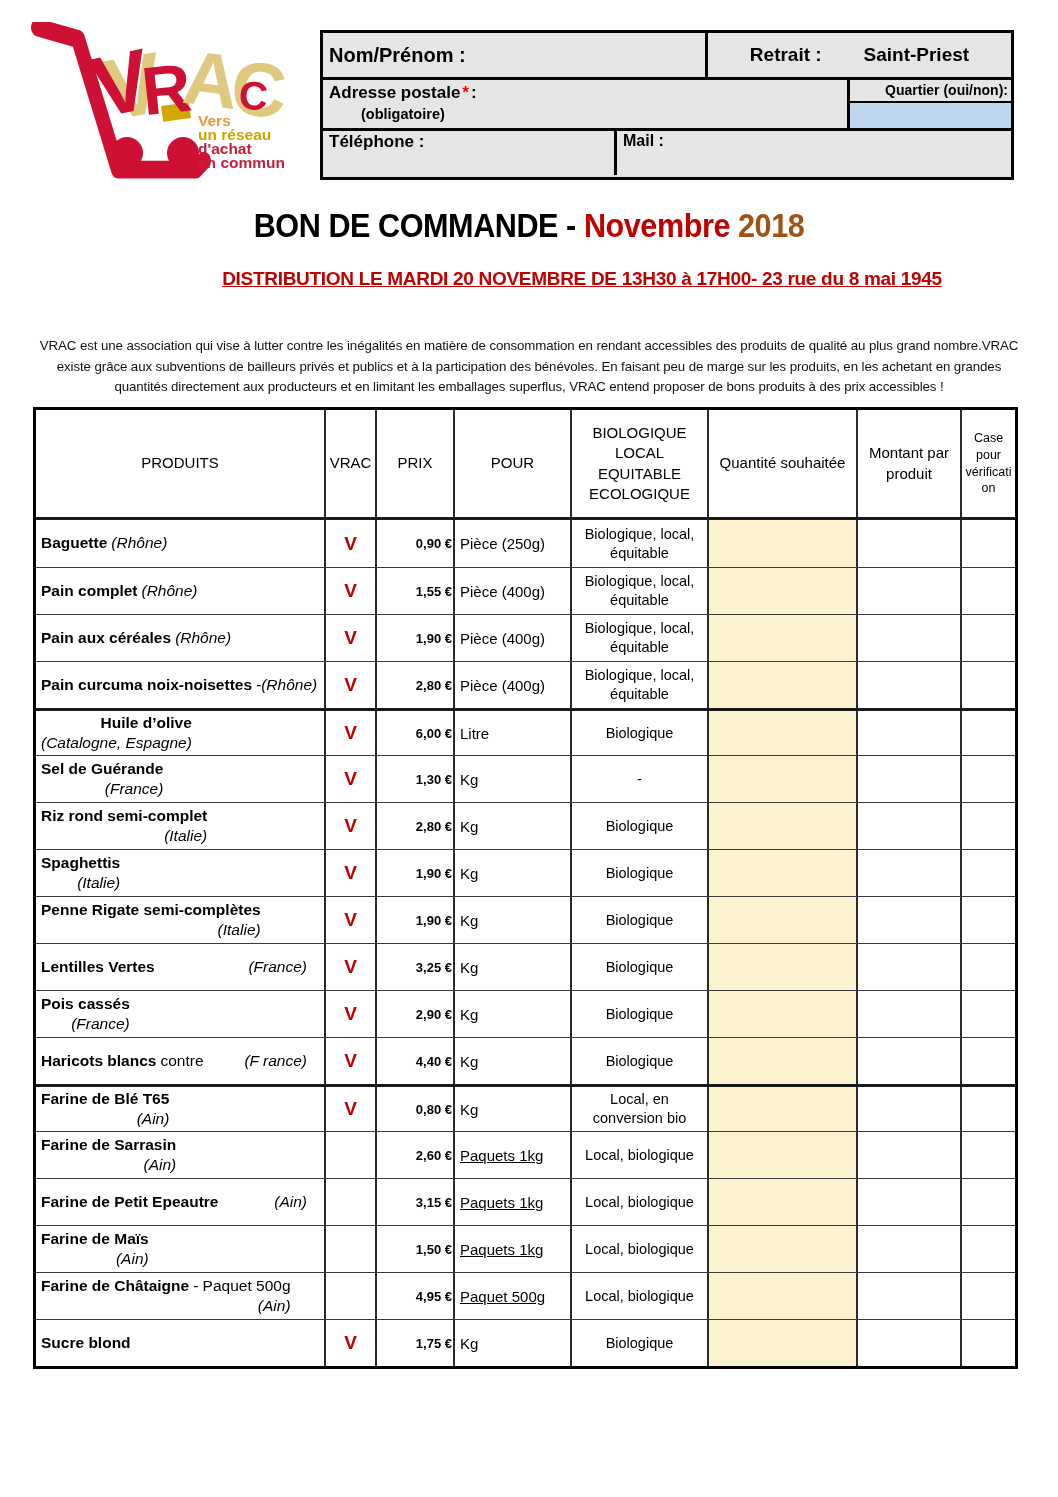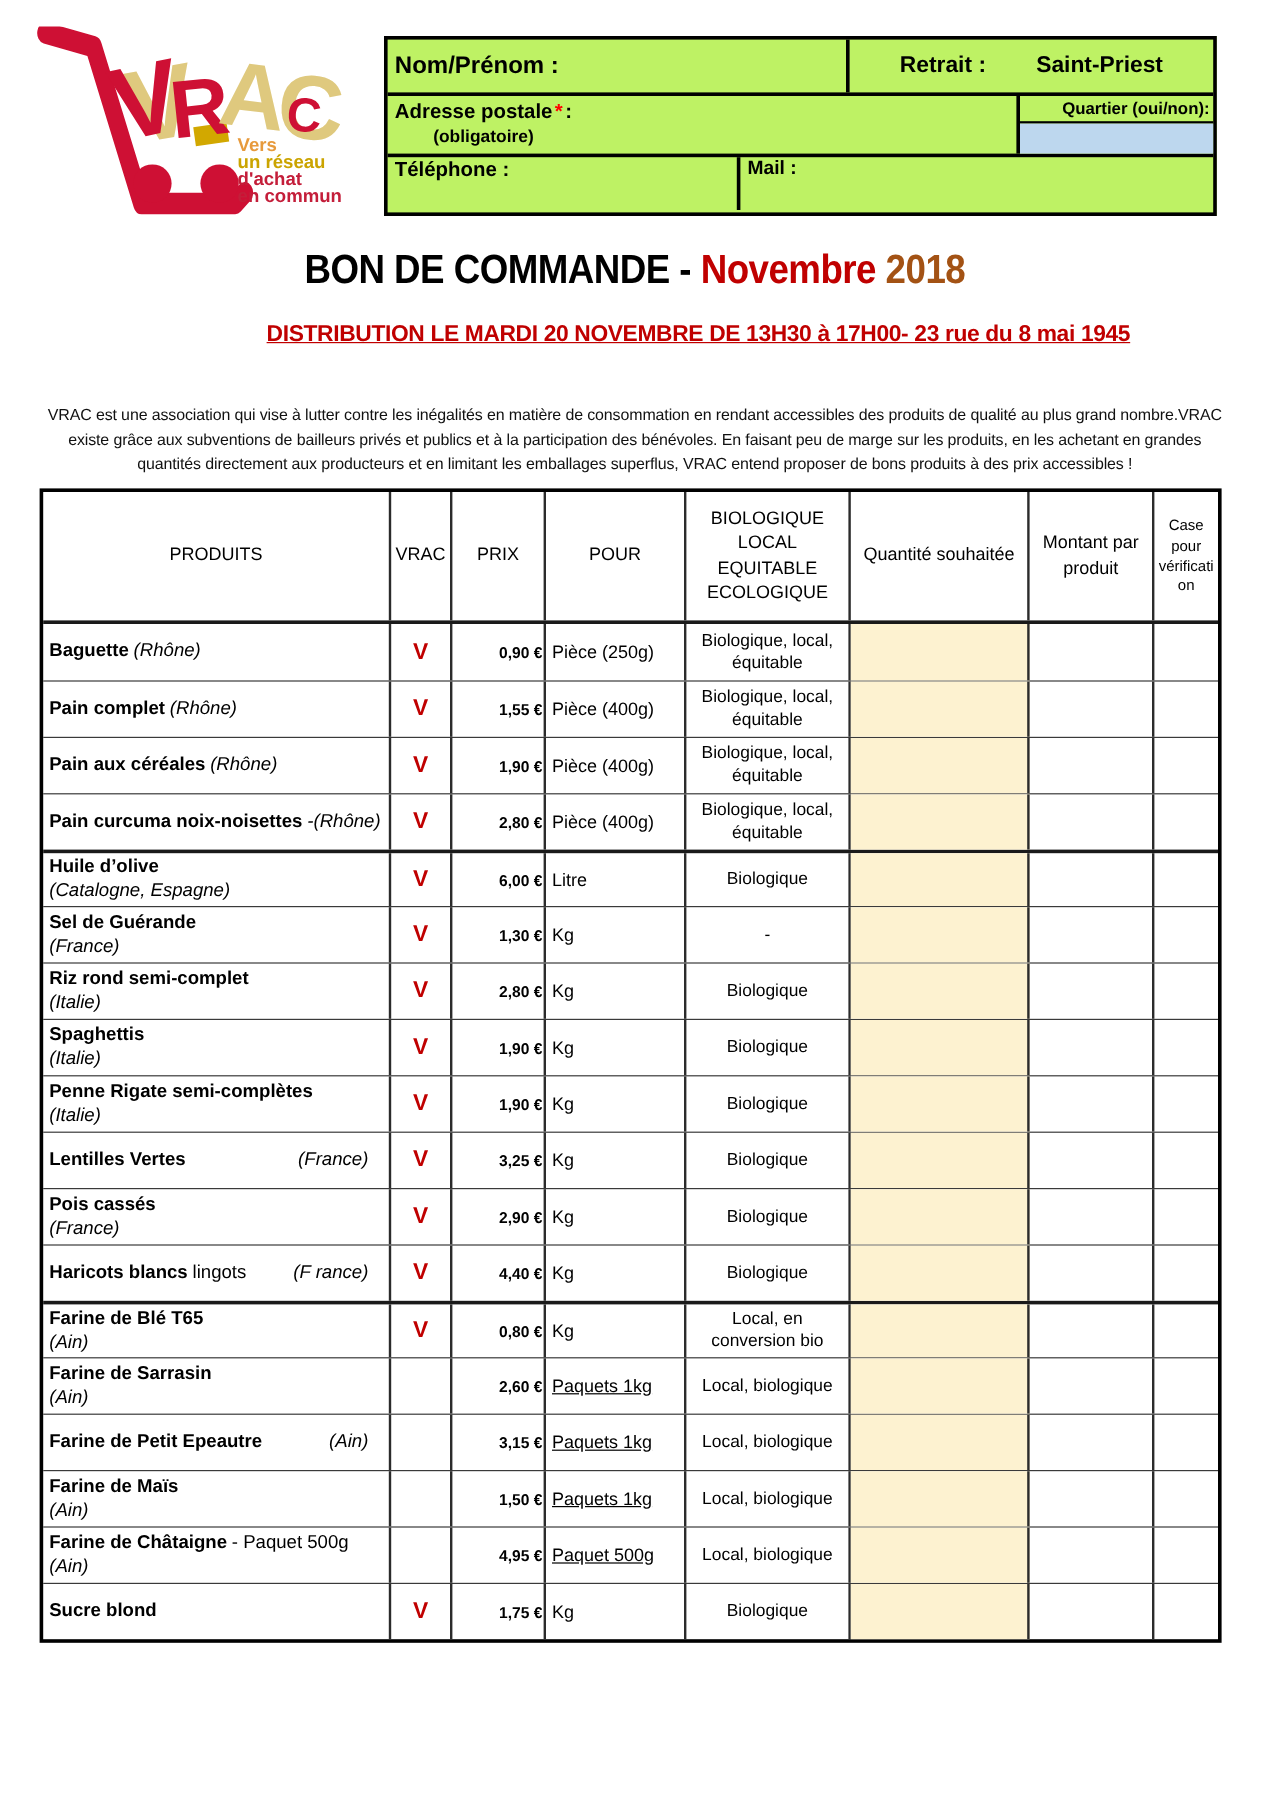--- a/index.html
+++ b/index.html
@@ -4,21 +4,21 @@
 <style>
   * { margin:0; padding:0; box-sizing:border-box; }
   html,body { background:#ffffff; }
   body { font-family:"Liberation Sans", sans-serif; color:#000; }
   .page { position:relative; width:1058px; height:1497px; background:#fff; overflow:hidden; }
 
   
   .logo { position:absolute; left:26px; top:22px; width:288px; height:166px; }
 
   
-  .contact { position:absolute; left:320px; top:30px; width:694px; height:150px; border:3px solid #000; background:#bef264; }
+  .contact { position:absolute; left:320px; top:30px; width:694px; height:150px; border:3px solid #000; background:#e5e5e5; }
   .ct-row { display:flex; }
   .ct-row1 { height:47px; border-bottom:3px solid #000; }
   .ct-nom { width:385px; border-right:3px solid #000; display:flex; align-items:center; padding-left:6px; font-size:20px; font-weight:bold; }
   .ct-retrait { flex:1; display:flex; align-items:center; justify-content:space-evenly; font-size:19px; font-weight:bold; }
   .ct-row2 { height:51px; border-bottom:3px solid #000; }
   .ct-adresse { width:527px; border-right:3px solid #000; padding:2px 0 0 6px; line-height:1.35; }
   .addr-main { font-size:17px; font-weight:bold; }
   .addr-star { color:#FF0000; margin:0 2px; }
   .addr-note { font-size:14.5px; font-weight:bold; display:block;margin-left:32px; }
   .ct-quartier { flex:1; display:flex; flex-direction:column; }
@@ -34,21 +34,21 @@
   .title .t-year { color:#A35214; }
   .notice { position:absolute; top:268px; left:12px; width:100%; text-align:center; font-size:19px; font-weight:bold; color:#C00000; text-decoration:underline; letter-spacing:-0.3px;margin-left:41px; }
   .intro { position:absolute; top:336px; left:39px; width:980px; text-align:center; font-size:13.3px; line-height:1.55; letter-spacing:-0.1px; color:#111; white-space:pre-line; }
 
   
   .otable { position:absolute; left:33px; top:407px; width:985px; border:3px solid #000; background:#fff; }
   .ot-header { display:flex; height:110px; border-bottom:3px solid #1a1a1a; }
   .cell { border-right:2px solid #2b2b2b; display:flex; }
   .cell:last-child { border-right:none; }
   .hcell { align-items:center; justify-content:center; text-align:center; font-size:15px; line-height:1.35; white-space:pre-line; padding:0 2px; }
-  .c1 { flex:0 0 290px; } .c2 { flex:0 0 51px; } .c3 { flex:0 0 78px; } .c4 { flex:0 0 117px; }
+  .c1 { flex:0 0 290px;text-align:right; } .c2 { flex:0 0 51px; } .c3 { flex:0 0 78px; } .c4 { flex:0 0 117px; }
   .c5 { flex:0 0 137px; } .c6 { flex:0 0 149px; } .c7 { flex:0 0 104px; } .c8 { flex:1; }
   .h8 { font-size:12.5px; overflow-wrap:anywhere; }
   .trow { display:flex; height:47px; border-top:1.5px solid #3a3a3a; }
   .trow:first-child { border-top:none; }
   .trow.thick-top { border-top:3px solid #1a1a1a; }
   .c-prod { flex-direction:column; justify-content:center; align-items:flex-start; padding-left:5px; font-size:15.5px; line-height:1.32; position:relative; }
   .pname { font-weight:bold; }
   .psuffix:not(:empty) { margin-left:4px; }
   .porigin { font-style:italic; }
   .org-inline .porigin { margin-left:4px; }
@@ -277,21 +277,21 @@
     <div class="cell c3 c-prix">2,90 €</div>
     <div class="cell c4 c-pour">Kg</div>
     <div class="cell c5 c-bio">Biologique</div>
     <div class="cell c6 c-qty"></div>
     <div class="cell c7 c-mont"></div>
     <div class="cell c8 c-check"></div>
   </div>
 
   <div class="trow">
     <div class="cell c1 c-prod org-right">
-      <span class="pline"><span class="pname">Haricots blancs</span><span class="psuffix">lingots</span><span class="porigin">(F rance)</span></span>
+      <span class="pline"><span class="pname">Haricots blancs</span><span class="psuffix">contre</span><span class="porigin">(F rance)</span></span>
     </div>
     <div class="cell c2 c-vrac">V</div>
     <div class="cell c3 c-prix">4,40 €</div>
     <div class="cell c4 c-pour">Kg</div>
     <div class="cell c5 c-bio">Biologique</div>
     <div class="cell c6 c-qty"></div>
     <div class="cell c7 c-mont"></div>
     <div class="cell c8 c-check"></div>
   </div>
 

